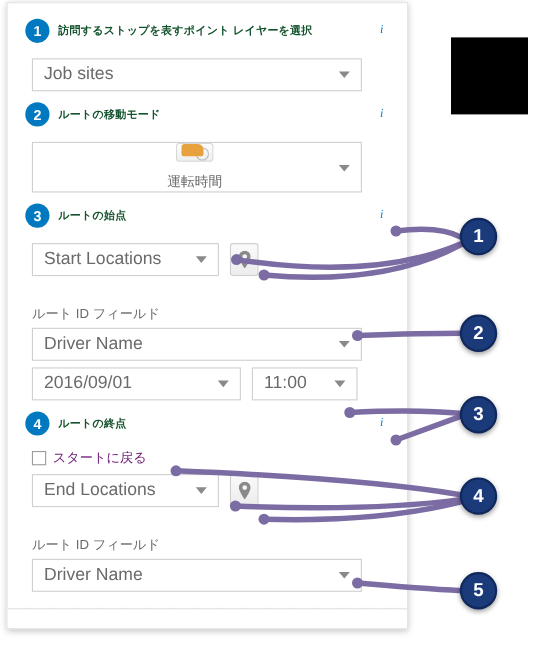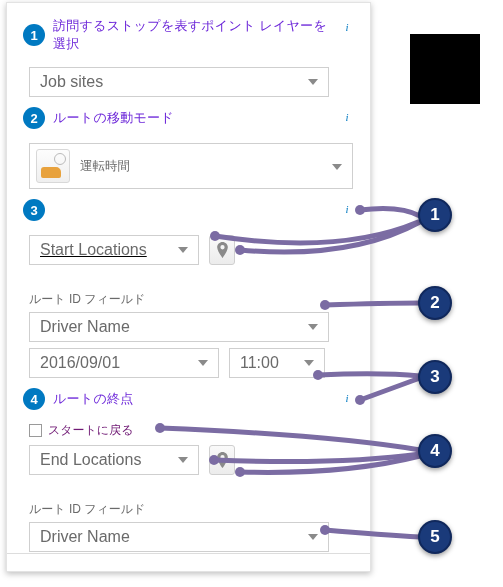--- a/index.html
+++ b/index.html
@@ -27,21 +27,21 @@
     filter: drop-shadow(0 -1px 0 #ddd);
   }
 
   .step { margin-bottom: 10px; }
   .step-head { display:flex; align-items:center; gap:8px; position:relative; padding-right:20px;}
   .num-badge {
     width:22px; height:22px; border-radius:50%;
     background:#0079c1; color:#fff; font-size:13px; font-weight:bold;
     display:flex; align-items:center; justify-content:center; flex:0 0 22px;
   }
-  .step-title { font-size:13px; color:#6d28d9; font-weight:normal; letter-spacing:.02em;}
+  .step-title { font-size:10px; color:#14532d; font-weight:bold; letter-spacing:.02em;}
   .info-icon {
     width:14px; height:14px; border-radius:50%;
     color:#0079c1; font-size:11px; font-style:italic; font-family:Georgia,serif;
     display:flex; align-items:center; justify-content:center;
     position:absolute; right:0; top:3px;
   }
 
   .field { margin: 14px 0 8px 6px; }
   .sublabel { font-size:12px; color:#6a6a6a; margin:26px 0 4px 6px; }
 
@@ -51,26 +51,26 @@
     padding:0 10px; font-size:16px; color:#6a6a6a; cursor:pointer;
     position:relative;
   }
   .dropdown.small { width:170px; }
   .dropdown.med  { width:300px; }
   .dropdown .chev {
     width:0;height:0;border-left:5px solid transparent;border-right:5px solid transparent;
     border-top:6px solid #8a8a8a;
   }
 
-  .row-inline { display:flex; align-items:center; gap:10px; margin:14px 0 6px 6px;text-decoration:underline;}
+  .row-inline { display:flex; align-items:center; gap:10px; margin:14px 0 6px 6px;}
   .row-inline2 { display:flex; align-items:center; gap:10px; margin:6px 0 6px 6px;}
 
-  .mode-box { display:flex; align-items:center; height:46px; width:324px;
+  .mode-box { display:flex; align-items:center; height:46px; width:300px;
     border:1px solid #cfcfcf; background:#fff; padding:0 10px 0 6px;
-    font-size:12.5px; color:#6a6a6a; gap:10px; position:relative;}
+    font-size:12.5px; color:#6a6a6a; gap:10px; position:relative;flex-direction:column;}
   .mode-box .chev{ position:absolute; right:10px; top:20px;
     width:0;height:0;border-left:5px solid transparent;border-right:5px solid transparent;
     border-top:6px solid #8a8a8a;}
   .mode-icon { width:34px; height:34px; border:1px solid #d8d8d8; border-radius:3px;
     background:linear-gradient(#fdfdfd,#efefef); position:relative;}
   .mode-icon::before{content:""; position:absolute; right:3px; top:3px; width:10px;height:10px;
     border:1px solid #bbb; border-radius:50%;}
   .mode-icon::after{content:""; position:absolute; left:4px; bottom:4px; width:20px; height:11px;
     background:#e8a23d; border-radius:3px 5px 2px 2px;}
 
@@ -136,20 +136,21 @@
         <div class="mode-icon"></div>
         <span>運転時間</span>
         <span class="chev"></span>
       </div>
     </div>
   </div>
 
   <div class="step">
     <div class="step-head">
       <div class="num-badge">3</div>
+      <div class="step-title">ルートの始点</div>
       <div class="info-icon">i</div>
     </div>
 
     <div class="row-inline">
       <div class="dropdown small">
         <span>Start Locations</span>
         <span class="chev"></span>
       </div>
       <div class="picker-btn">
         <svg viewBox="0 0 12 18">

